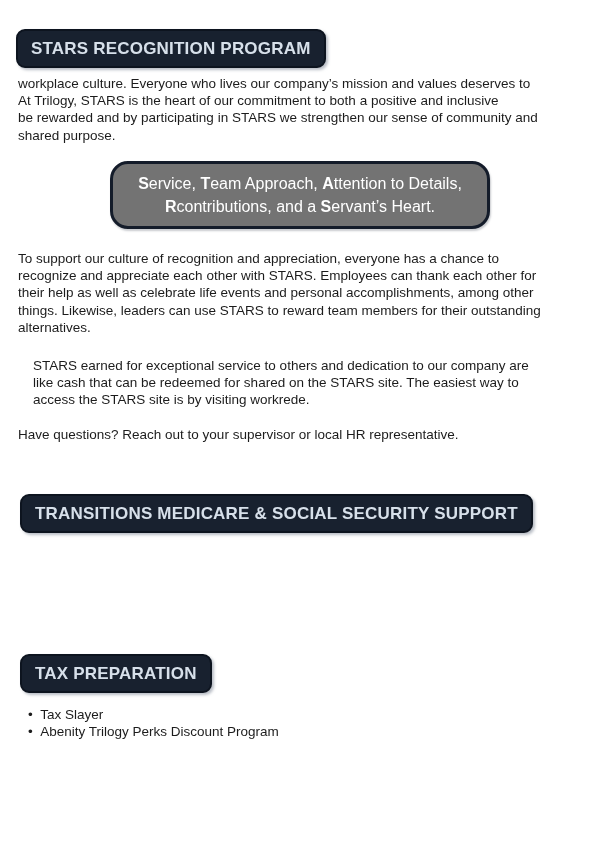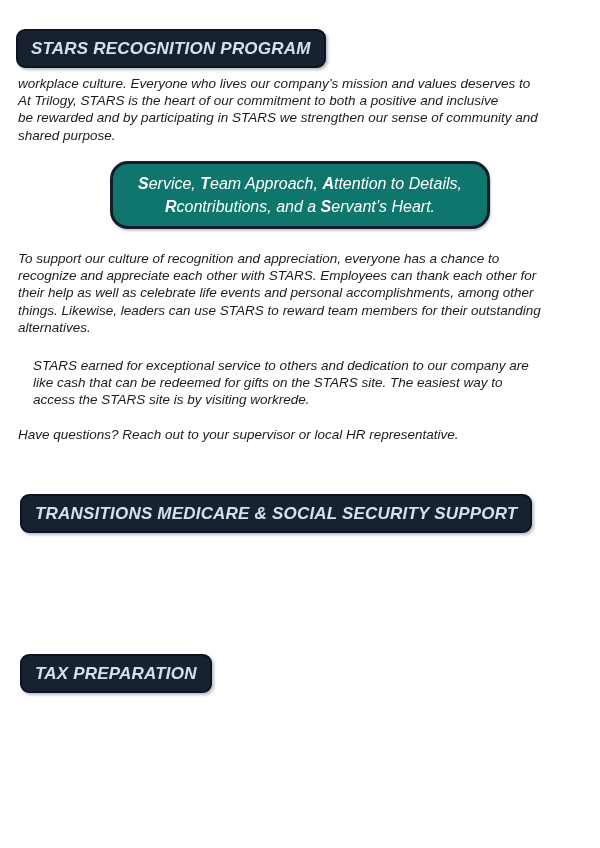--- a/index.html
+++ b/index.html
@@ -3,21 +3,20 @@
 <meta charset="utf-8">
 <style>
   * { margin:0; padding:0; box-sizing:border-box; }
   html,body { background:#ffffff; }
   .page {
     position:relative;
     width:600px; height:756px;
     background:#ffffff;
     font-family:"Liberation Sans", sans-serif;
     overflow:hidden;
-    font-style:italic;
   }
   .badge {
     position:absolute;
     display:inline-block;
     background:#18212f;
     color:#d7e0ea;
     font-size:17px;
     font-weight:bold;
     line-height:21px;
     letter-spacing:0.2px;
@@ -31,21 +30,21 @@
     position:absolute;
     color:#1c1c1c;
     font-size:13.5px;
     line-height:17.2px;
     white-space:nowrap;
   }
   .motto-box {
     position:absolute;
     left:110px; top:161px;
     width:380px; height:68px;
-    background:#0f766e;
+    background:#737373;
     border:3px solid #141c2a;
     border-radius:18px;
     color:#ffffff;
     display:flex;
     flex-direction:column;
     justify-content:center;
     align-items:center;
     text-align:center;
     font-size:16px;
     line-height:23px;
@@ -92,27 +91,31 @@
   <div class="para" style="left:18px; top:250px;">
       <div>To support our culture of recognition and appreciation, everyone has a chance to</div>
       <div>recognize and appreciate each other with STARS. Employees can thank each other for</div>
       <div>their help as well as celebrate life events and personal accomplishments, among other</div>
       <div>things. Likewise, leaders can use STARS to reward team members for their outstanding</div>
       <div>alternatives.</div>
     </div>
 
   <div class="para" style="left:18px; top:357px;margin-left:15px;">
       <div>STARS earned for exceptional service to others and dedication to our company are</div>
-      <div>like cash that can be redeemed for gifts on the STARS site. The easiest way to</div>
+      <div>like cash that can be redeemed for shared on the STARS site. The easiest way to</div>
       <div>access the STARS site is by visiting workrede.</div>
     </div>
 
   <div class="para" style="left:18px; top:426px;">Have questions? Reach out to your supervisor or local HR representative.</div>
 
   <div class="badge" style="left:20px; top:494px;">TRANSITIONS MEDICARE &amp; SOCIAL SECURITY SUPPORT</div>
 
 
   <div class="badge" style="left:20px; top:654px;">TAX PREPARATION</div>
 
+  <ul class="bullet-list">
+      <li>Tax Slayer</li>
+      <li>Abenity Trilogy Perks Discount Program</li>
+    </ul>
 
   <div class="page-number">41</div>
 
 </div>
 
 </body></html>

